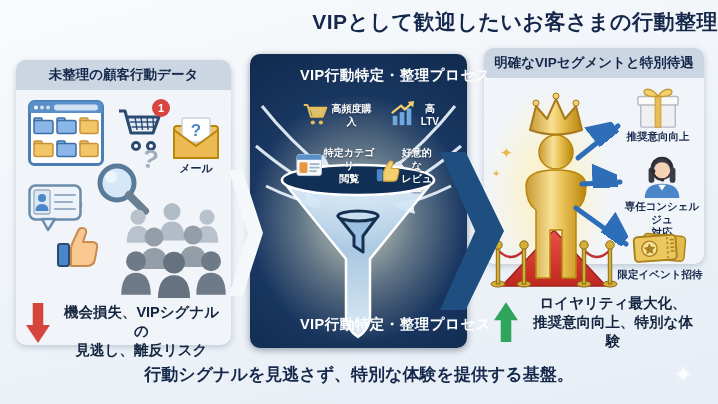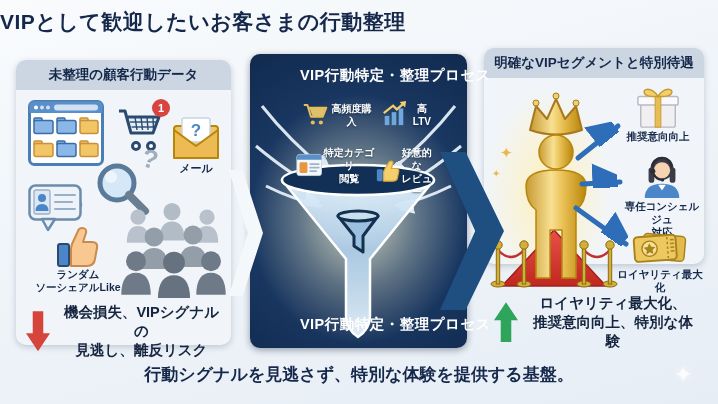--- a/index.html
+++ b/index.html
@@ -1,19 +1,19 @@
 <!DOCTYPE html>
 <html><head>
 <meta charset="utf-8">
 <style>
   html,body{margin:0;padding:0;}
   .canvas{position:relative;width:718px;height:404px;overflow:hidden;
     background:linear-gradient(165deg,#f9fbfd 0%,#eef3f8 55%,#e6edf5 100%);
     font-family:"Liberation Sans","DejaVu Sans",sans-serif;color:#15284b;}
-  .title{position:absolute;top:8px;left:0;width:718px;text-align:left;
+  .title{position:absolute;top:8px;left:0;width:718px;text-align:right;
     font-size:21px;font-weight:700;letter-spacing:.5px;color:#15284b;}
   .footer-caption{position:absolute;top:363px;left:0;width:718px;text-align:center;
     font-size:17px;font-weight:700;color:#15284b;}
   .panel{position:absolute;border-radius:10px;}
   .panel.light{background:#f1f5f9;box-shadow:0 2px 6px rgba(25,45,75,.22);}
   .band{height:30px;background:#cbd6e2;border-radius:10px 10px 0 0;display:flex;
     align-items:center;justify-content:center;font-weight:700;font-size:13.5px;color:#15284b;}
   #leftPanel{left:16px;top:60px;width:215px;height:285px;}
   #rightPanel{left:484px;top:48px;width:220px;height:216px;}
   #midPanel{left:250px;top:54px;width:217px;height:294px;
@@ -131,41 +131,39 @@
         <line x1="27" y1="11" x2="47" y2="11"></line>
           <line x1="27" y1="18" x2="44" y2="18"></line>
           <line x1="27" y1="25" x2="47" y2="25"></line>
       </g>
     </svg>
 
     <svg class="abs" style="left:40px;top:166px;" width="44" height="42" viewBox="0 0 44 42">
       <rect x="2" y="18" width="11" height="22" rx="2" fill="#4a86c8" stroke="#2b4a6f" stroke-width="2"></rect>
       <path d="M15,40 H31 Q38,40 39,33 L41,22 Q42,16 36,16 H27 L30,7 Q31,2 26,2 Q23,2 22,5 L16,18 L15,22 Z" fill="#f8c890" stroke="#c98a50" stroke-width="2" stroke-linejoin="round"></path>
     </svg>
-    <div class="abs icon-label ml" style="left:6px;top:208px;width:112px;font-size:10.5px;">ランダム
-ソーシェアルLike</div>
 
     <svg class="abs" style="left:100px;top:138px;" width="112" height="100" viewBox="0 0 112 100">
       <defs>
           <g id="pp">
             <circle cx="0" cy="-16" r="9.5"></circle>
             <path d="M-14,16 Q-14,-5 0,-5 Q14,-5 14,16 Z"></path>
           </g>
         </defs>
       <use href="#pp" transform="translate(22,32) scale(.8)" fill="#b9c2cc"></use>
       <use href="#pp" transform="translate(56,28) scale(.9)" fill="#b2bcc7"></use>
       <use href="#pp" transform="translate(91,32) scale(.8)" fill="#b9c2cc"></use>
       <use href="#pp" transform="translate(38,55) scale(1)" fill="#939ea9"></use>
       <use href="#pp" transform="translate(77,53) scale(1)" fill="#939ea9"></use>
       <use href="#pp" transform="translate(20,80) scale(1.05)" fill="#6e7a87"></use>
       <use href="#pp" transform="translate(58,83) scale(1.15)" fill="#66727f"></use>
       <use href="#pp" transform="translate(95,80) scale(1.05)" fill="#6e7a87"></use>
     </svg>
 
-    <div class="abs" style="left:10px;top:243px;width:200px;display:flex;align-items:center;gap:7px;">
+    <div class="abs" style="left:10px;top:243px;width:200px;display:flex;gap:7px;">
       <div class="arrow-down" style="width:24px;height:40px;flex:0 0 auto;"></div>
       <div class="caption-strong ml" style="flex:1;">機会損失、VIPシグナルの
 見逃し、離反リスク</div>
     </div>
   </section>
 
   <section class="panel" id="midPanel">
     <div class="mid-title" style="top:12px;">VIP行動特定・整理プロセス</div>
 
     <svg class="abs" style="left:0;top:0;z-index:1;" width="217" height="294" viewBox="0 0 217 294">
@@ -203,21 +201,21 @@
 
     <div class="mid-item" style="left:52px;top:46px;width:72px;">
       <svg width="30" height="28" viewBox="0 0 30 28">
         <path d="M8,7 L26,7 L22.5,17 H12 Z" fill="#f3cf6e" opacity=".9"></path>
         <path d="M2,4 h4 l4,13 h13 l4,-10 H7.5" fill="none" stroke="#e9bd55" stroke-width="2.3" stroke-linejoin="round"></path>
         <circle cx="12" cy="23.5" r="2.3" fill="#e9bd55"></circle>
           <circle cx="21" cy="23.5" r="2.3" fill="#e9bd55"></circle>
       </svg>
       <div class="lbl ml">高頻度購入</div>
     </div>
-    <div class="mid-item" style="left:131px;top:46px;width:54px;">
+    <div class="mid-item" style="left:139px;top:46px;width:54px;">
       <svg width="30" height="28" viewBox="0 0 30 28">
         <rect x="4" y="16" width="5" height="10" fill="#6fa8dc"></rect>
         <rect x="11.5" y="12" width="5" height="14" fill="#6fa8dc"></rect>
         <rect x="19" y="8" width="5" height="18" fill="#6fa8dc"></rect>
         <path d="M3,13 L13,5 L17,9 L25,2" fill="none" stroke="#f3cf6e" stroke-width="2.4"></path>
         <path d="M20,1 L27,0 L26,7 Z" fill="#f3cf6e"></path>
       </svg>
       <div class="lbl ml">高LTV</div>
     </div>
     <div class="mid-item" style="left:46px;top:90px;width:80px;">
@@ -359,21 +357,21 @@
           <path d="M19,15.2 l1.9,3.9 4.3,.5 -3.2,3 .8,4.2 -3.8,-2.1 -3.8,2.1 .8,-4.2 -3.2,-3 4.3,-.5 Z" fill="#a8821a"></path>
           <line x1="38" y1="10" x2="38" y2="32" stroke="#a8821a" stroke-width="1.6" stroke-dasharray="2.5 2.5"></line>
           <g stroke="#a8821a" stroke-width="1.6">
               <line x1="41" y1="13" x2="45" y2="13"></line>
               <line x1="41" y1="17" x2="45" y2="17"></line>
               <line x1="41" y1="21" x2="45" y2="21"></line>
               <line x1="41" y1="25" x2="45" y2="25"></line>
             </g>
         </g>
       </svg>
-      <div class="icon-label ml">ロイヤリティ最大化</div>
+      <div class="icon-label ml">限定イベント招待</div>
     </div>
 
     <div class="abs" style="left:10px;top:246px;width:202px;display:flex;align-items:center;gap:12px;z-index:3;">
       <div class="arrow-up" style="width:24px;height:40px;flex:0 0 auto;"></div>
       <div class="caption-strong ml" style="flex:1;">ロイヤリティ最大化、
 推奨意向向上、特別な体験</div>
     </div>
   </section>
 
   <div class="footer-caption">行動シグナルを見逃さず、特別な体験を提供する基盤。</div>

